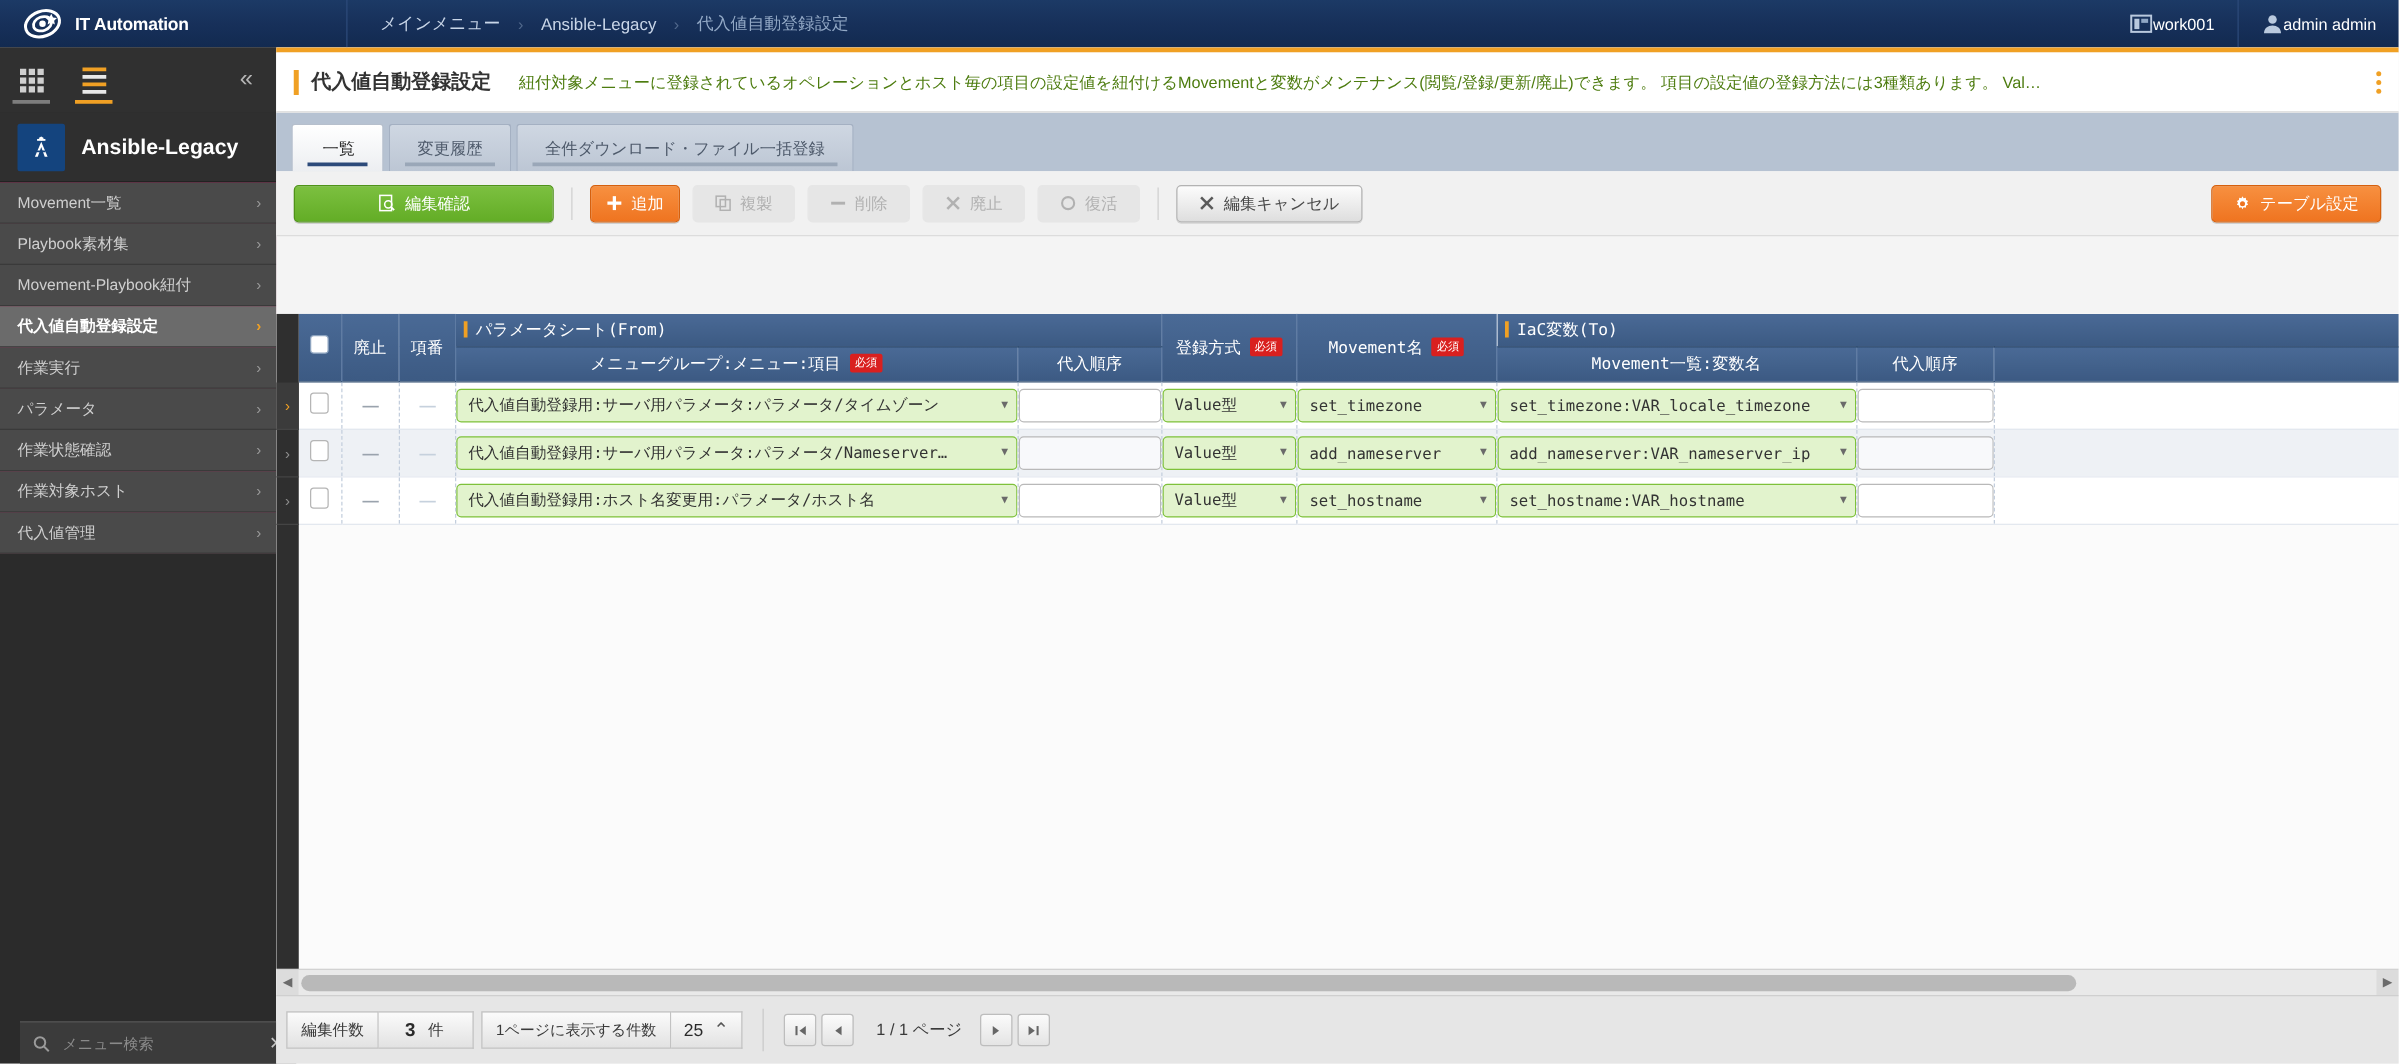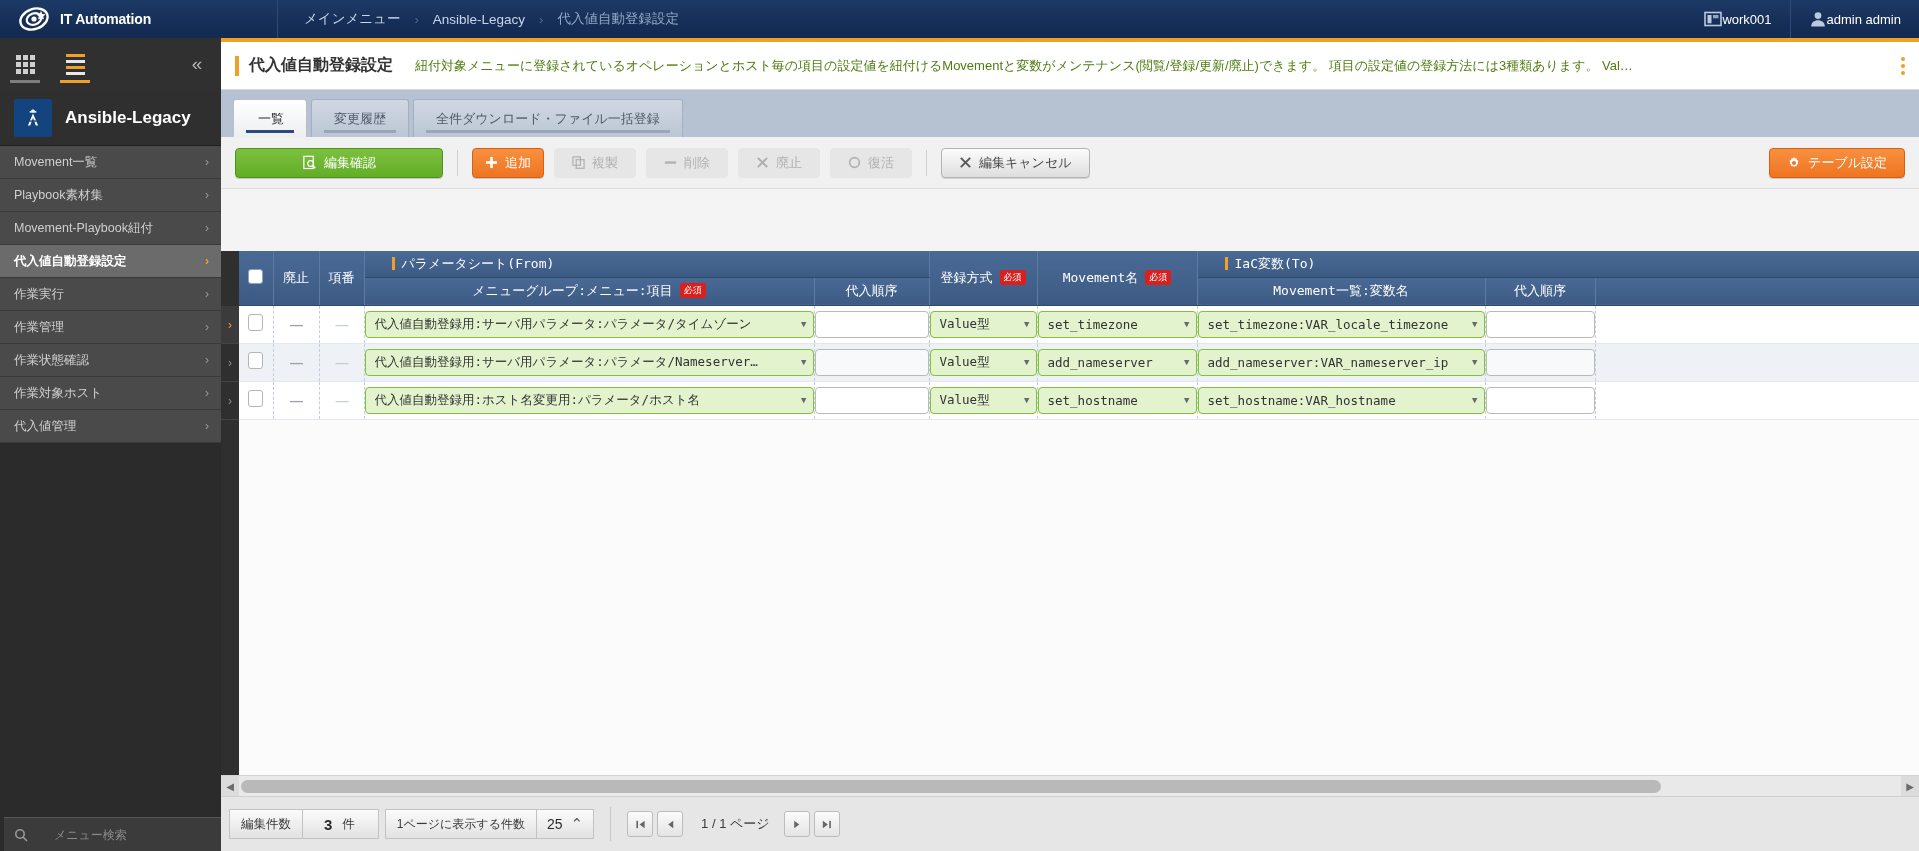--- a/index.html
+++ b/index.html
@@ -101,23 +101,23 @@
   .side-item .chev { margin-left: auto; color: #9a9a9a; font-size: 12px; }
   .side-item.active {
     background: #6b6b6b; color: #ffffff; font-weight: bold;
   }
   .side-item.active .chev { color: #f0a024; }
   .side-rest {
     position: absolute; left: 0; top: 108px; width: 221px; bottom: 34px;
     background: #2b2b2b; z-index: -1;
   }
   .side-search {
-    position: absolute; left: 4px; bottom: 0; width: 221px; height: 34px;
+    position: absolute; left: 16px; bottom: 0; width: 221px; height: 34px;
     background: #3b3b3b; display: flex; align-items: center;
-    padding: 0 10px; gap: 24px; border-top: 1px solid #555;
+    padding: 0 10px; gap: 8px; border-top: 1px solid #555;
   }
   .side-search input {
     flex: 1; background: transparent; border: none; outline: none;
     color: #9a9a9a; font-size: 12px; font-family: inherit;
   }
   .side-search input::placeholder { color: #8a8a8a; }
   .side-search .x { color: #c5c5c5; font-size: 14px; cursor: pointer; }
 
   
   .main {
@@ -219,21 +219,21 @@
   table.grid { border-collapse: collapse; table-layout: fixed; width: 1760px;
     margin-left: 18px; }
   table.grid th, table.grid td { padding: 0; }
   thead th {
     background: linear-gradient(180deg,#4a6a96,#3c5a83);
     color: #ffffff; font-weight: normal; font-size: 13px;
     border-right: 1px solid #5e7ba3; border-bottom: 1px solid #2c4a6e;
     text-align: center; vertical-align: middle;
     font-family: "DejaVu Sans Mono", monospace;
   }
-  thead th.grpfirst { text-align: left; padding-left: 27px; position: relative; }
+  thead th.grpfirst { text-align: left; padding-left: 6px; position: relative; }
   thead th.grpfirst .gbar {
     display: inline-block; width: 3px; height: 13px; background: #f0a024;
     margin-right: 7px; vertical-align: -2px;
   }
   .hrow1 th { height: 26px; }
   .hrow2 th { height: 28px; }
   .req {
     display: inline-block; background: #d9201f; color: #fff; font-size: 9px;
     padding: 1px 4px; border-radius: 2px; margin-left: 7px; vertical-align: 2px;
     font-family: "Liberation Sans", sans-serif;
@@ -432,21 +432,21 @@
       </div>
       <div class="side-item active">
         <span>代入値自動登録設定</span>
         <span class="chev">›</span>
       </div>
       <div class="side-item">
         <span>作業実行</span>
         <span class="chev">›</span>
       </div>
       <div class="side-item">
-        <span>作業管理</span>
+        <span>パラメータ</span>
         <span class="chev">›</span>
       </div>
       <div class="side-item">
         <span>作業状態確認</span>
         <span class="chev">›</span>
       </div>
       <div class="side-item">
         <span>作業対象ホスト</span>
         <span class="chev">›</span>
       </div>

